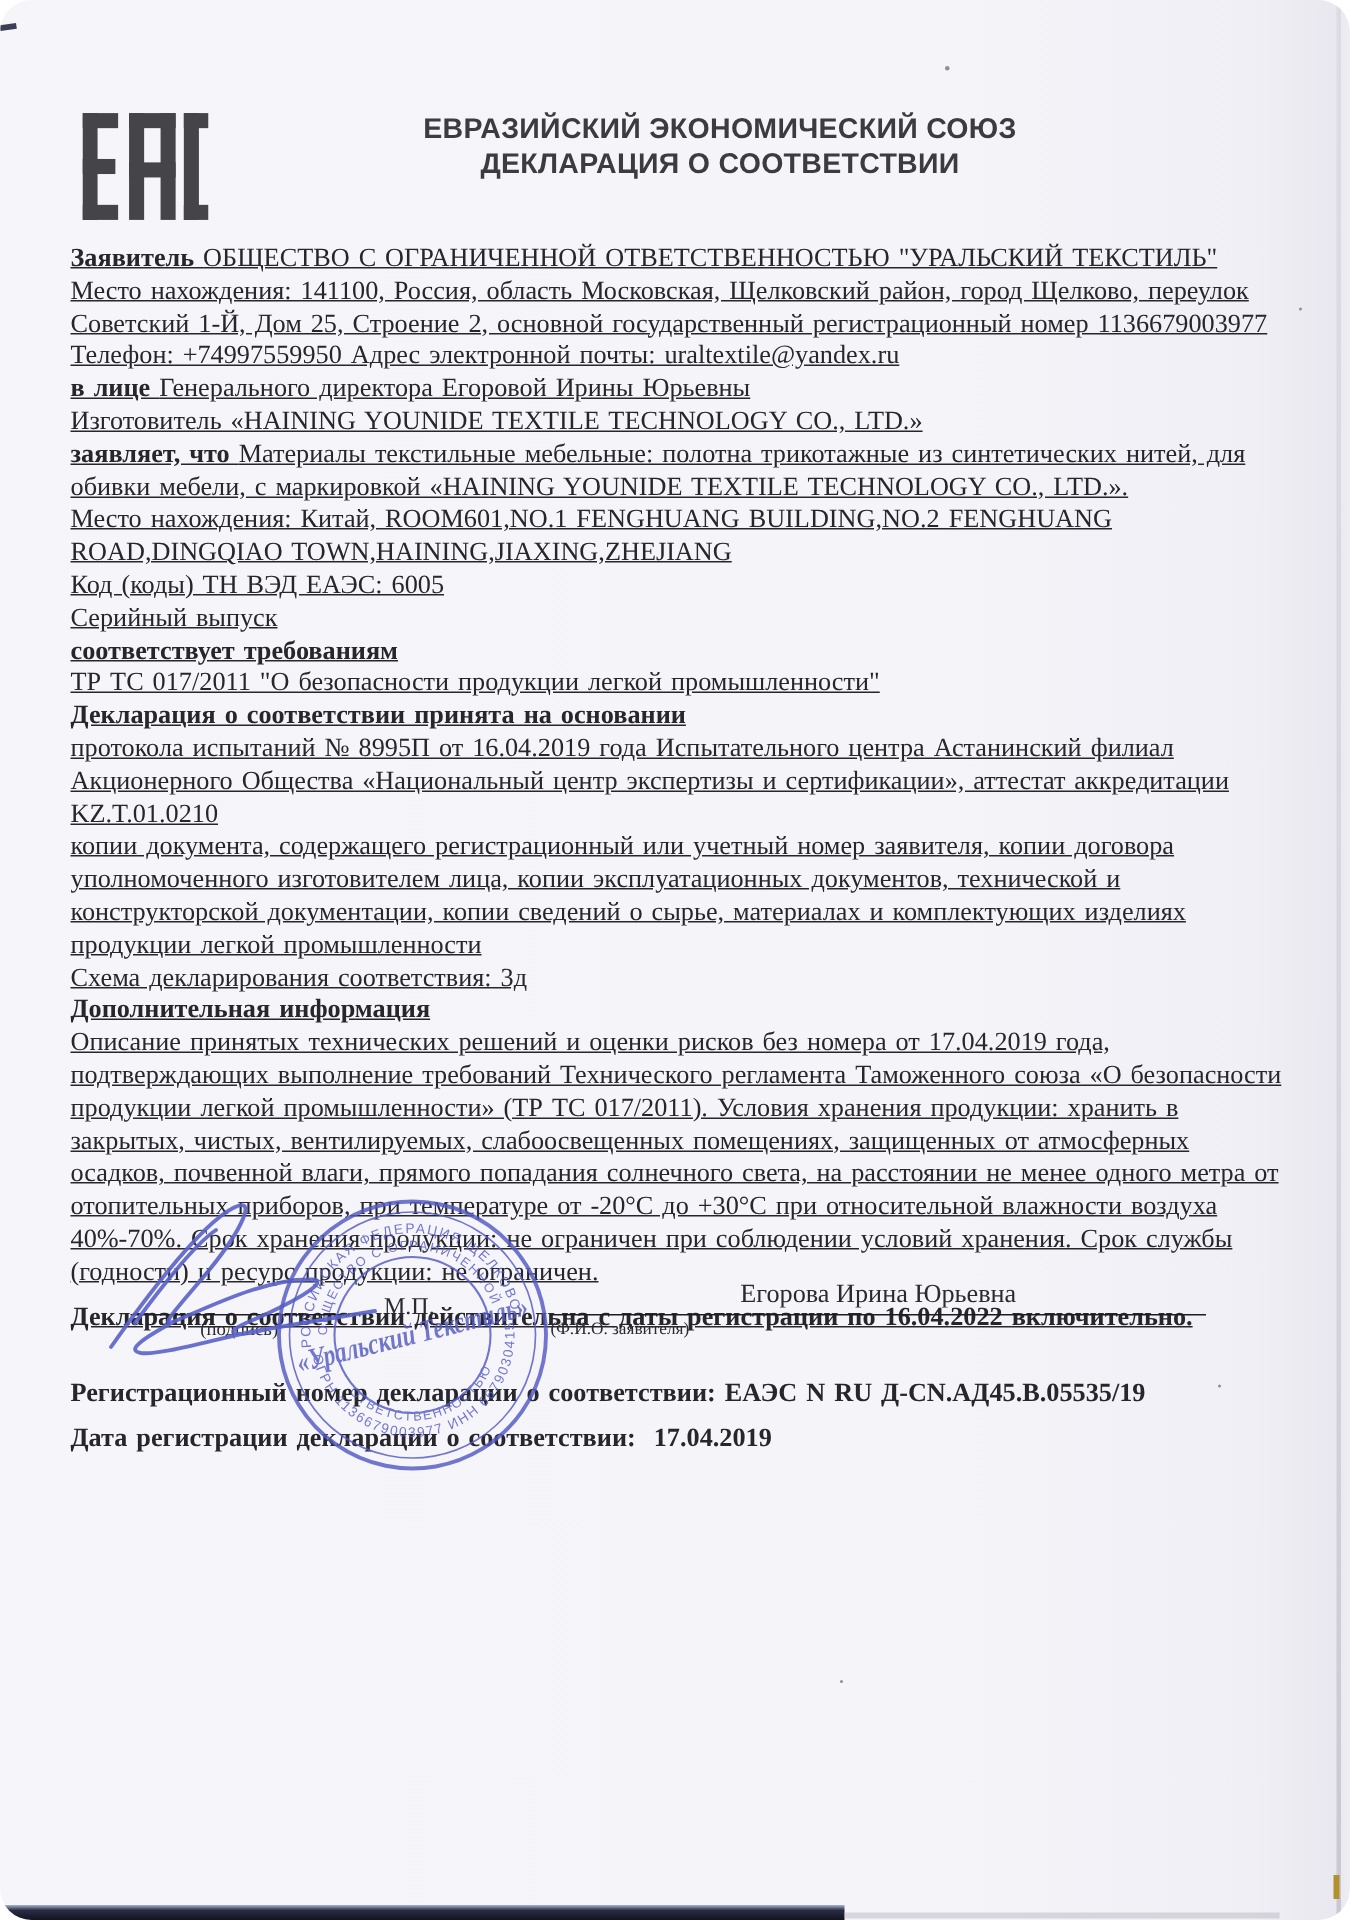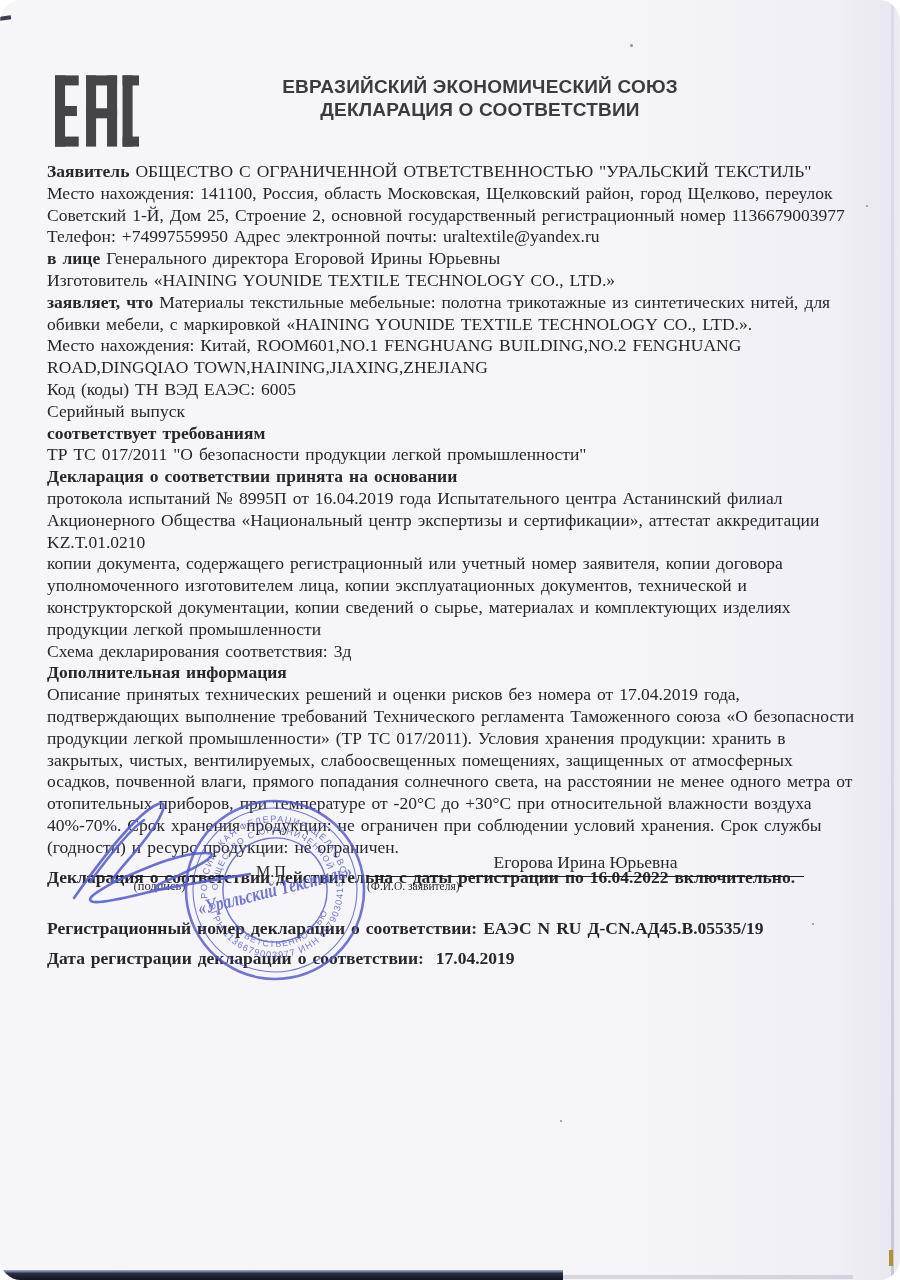--- a/index.html
+++ b/index.html
@@ -19,21 +19,21 @@
     text-align:center;
     font-family:"Liberation Sans","DejaVu Sans",sans-serif;
     font-weight:bold;font-size:19px;line-height:22.5px;
     color:#3b3b40;letter-spacing:.2px;
   }
   
   .doc-body{
     position:absolute;left:47px;top:161px;width:814px;
     font-size:17.5px;line-height:21.8px;word-spacing:1.6px;
   }
-  .doc-body p{margin:0;padding:0;}
+  .doc-body p{margin:0;padding:0;text-decoration:underline;}
   .doc-body p.gap-before{margin-top:8px;}
   .doc-body b{font-weight:bold;}
   
   .sig-flourish{position:absolute;left:60px;top:786px;z-index:3;}
   .sig-line{position:absolute;left:87px;top:876px;width:145px;border-top:1.6px solid #1c1c22;}
   .sig-label{
     position:absolute;left:87px;top:879px;width:145px;text-align:center;
     font-size:12.5px;color:#2a2a30;
   }
   .mp-label{position:absolute;left:256px;top:863px;font-size:16px;color:#2a2a30;text-align:center;}

